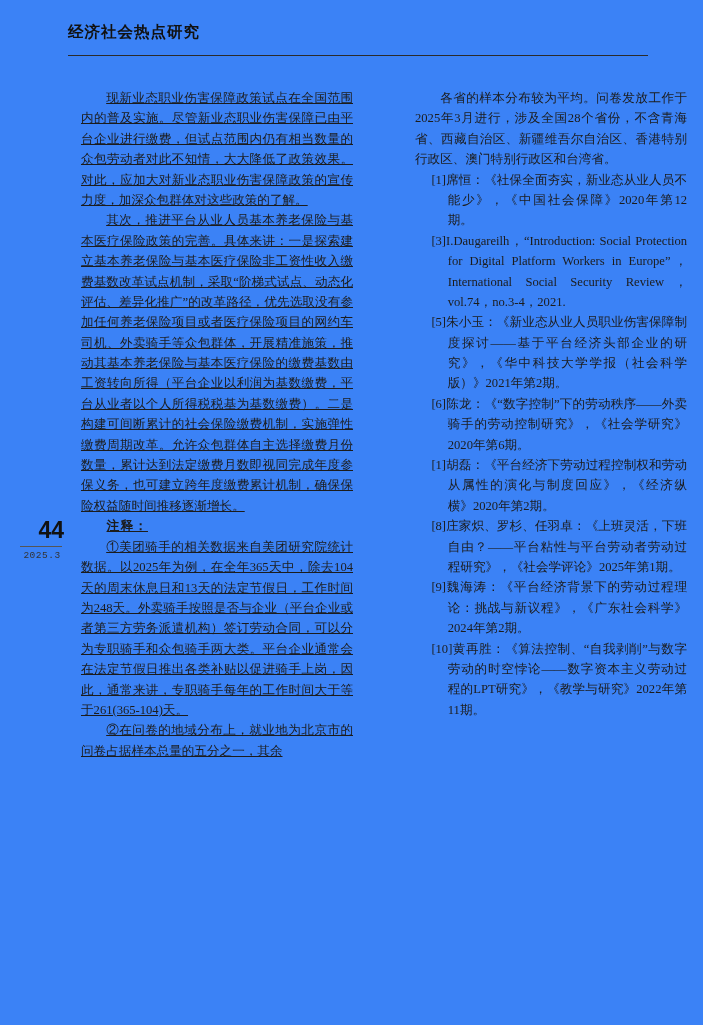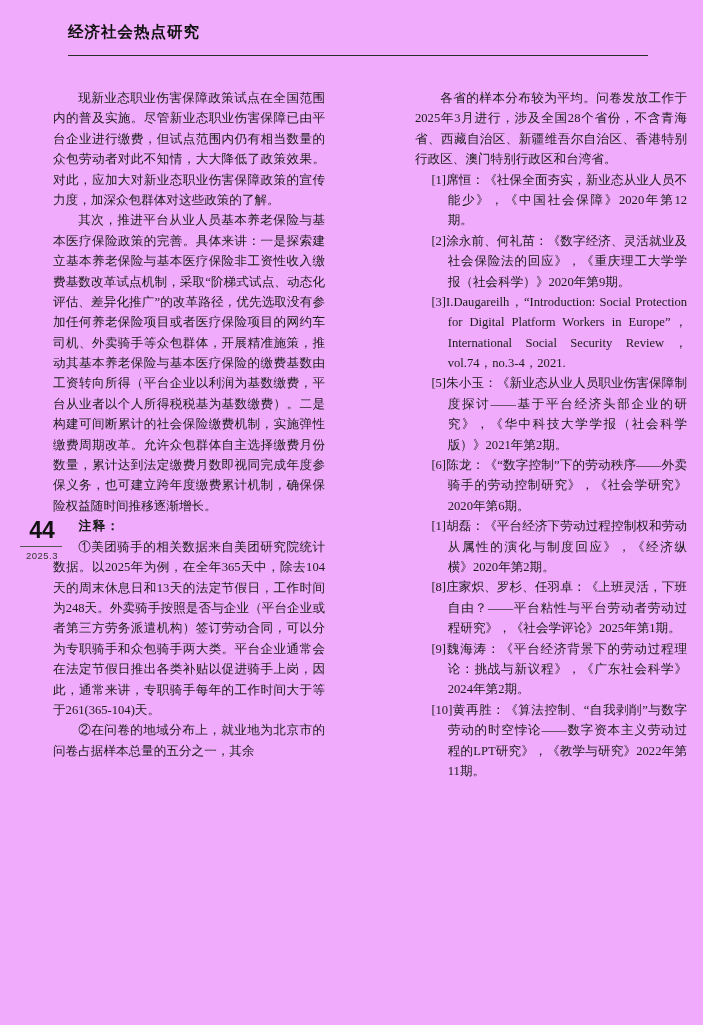--- a/index.html
+++ b/index.html
@@ -12,21 +12,21 @@
     background: #ffffff;
     font-family: "Liberation Serif", serif;
     color: #1a1a1a;
     overflow: hidden;
     position: relative;
   }
   .page {
     position: relative;
     width: 703px;
     height: 1025px;
-    background: #f0abfc;
+    background: #3b82f6;
   }
   .header {
     position: absolute;
     top: 22px;
     left: 68px;
     font-family: "Liberation Sans", sans-serif;
     font-weight: bold;
     font-size: 15.5px;
     letter-spacing: 1px;
     color: #111;
@@ -45,43 +45,44 @@
     top: 519px;
     width: 44px;
     text-align: center;
   }
   .folio .num {
     font-family: "Liberation Sans", sans-serif;
     font-size: 23px;
     font-weight: bold;
     color: #111;
     line-height: 1;
+    text-align: right;
   }
   .folio .rule {
     width: 42px;
     height: 1px;
     background: #555;
     margin: 4px 0 3px 0;
   }
   .folio .issue {
-    font-family: Liberation Sans, sans-serif;
+    font-family: Liberation Mono, monospace;
     font-size: 9.5px;
     color: #333;
     letter-spacing: 0.5px;
   }
   .col {
     position: absolute;
     top: 88px;
     width: 272px;
     font-size: 12.6px;
     line-height: 1.62;
     text-align: justify;
     color: #1c1c1c;
   }
-  .col-left { left: 53px; }
+  .col-left { left: 81px; text-decoration: underline; }
   .col-right { left: 375px; margin-left: 40px; }
   .col p {
     margin: 0;
     text-indent: 2em;
   }
   .sec-title {
     margin-top: 13px;
     margin-bottom: 2px;
     font-weight: bold;
     font-size: 12.8px;
@@ -114,21 +115,20 @@
     <p>其次，推进平台从业人员基本养老保险与基本医疗保险政策的完善。具体来讲：一是探索建立基本养老保险与基本医疗保险非工资性收入缴费基数改革试点机制，采取“阶梯式试点、动态化评估、差异化推广”的改革路径，优先选取没有参加任何养老保险项目或者医疗保险项目的网约车司机、外卖骑手等众包群体，开展精准施策，推动其基本养老保险与基本医疗保险的缴费基数由工资转向所得（平台企业以利润为基数缴费，平台从业者以个人所得税税基为基数缴费）。二是构建可间断累计的社会保险缴费机制，实施弹性缴费周期改革。允许众包群体自主选择缴费月份数量，累计达到法定缴费月数即视同完成年度参保义务，也可建立跨年度缴费累计机制，确保保险权益随时间推移逐渐增长。</p>
     <p class="sec-title">注释：</p>
     <p>①美团骑手的相关数据来自美团研究院统计数据。以2025年为例，在全年365天中，除去104天的周末休息日和13天的法定节假日，工作时间为248天。外卖骑手按照是否与企业（平台企业或者第三方劳务派遣机构）签订劳动合同，可以分为专职骑手和众包骑手两大类。平台企业通常会在法定节假日推出各类补贴以促进骑手上岗，因此，通常来讲，专职骑手每年的工作时间大于等于261(365-104)天。</p>
     <p>②在问卷的地域分布上，就业地为北京市的问卷占据样本总量的五分之一，其余</p>
   </div>
 
   <div class="col col-right">
     <p>各省的样本分布较为平均。问卷发放工作于2025年3月进行，涉及全国28个省份，不含青海省、西藏自治区、新疆维吾尔自治区、香港特别行政区、澳门特别行政区和台湾省。</p>
     <div class="refs">
       <p>[1]席恒：《社保全面夯实，新业态从业人员不能少》，《中国社会保障》2020年第12期。</p>
-      <p>[2]涂永前、何礼苗：《数字经济、灵活就业及社会保险法的回应》，《重庆理工大学学报（社会科学）》2020年第9期。</p>
       <p>[3]I.Daugareilh，“Introduction: Social Protection for Digital Platform Workers in Europe”，International Social Security Review，vol.74，no.3-4，2021.</p>
       <p>[5]朱小玉：《新业态从业人员职业伤害保障制度探讨——基于平台经济头部企业的研究》，《华中科技大学学报（社会科学版）》2021年第2期。</p>
       <p>[6]陈龙：《“数字控制”下的劳动秩序——外卖骑手的劳动控制研究》，《社会学研究》2020年第6期。</p>
       <p>[1]胡磊：《平台经济下劳动过程控制权和劳动从属性的演化与制度回应》，《经济纵横》2020年第2期。</p>
       <p>[8]庄家炽、罗杉、任羽卓：《上班灵活，下班自由？——平台粘性与平台劳动者劳动过程研究》，《社会学评论》2025年第1期。</p>
       <p>[9]魏海涛：《平台经济背景下的劳动过程理论：挑战与新议程》，《广东社会科学》2024年第2期。</p>
       <p>[10]黄再胜：《算法控制、“自我剥削”与数字劳动的时空悖论——数字资本主义劳动过程的LPT研究》，《教学与研究》2022年第11期。</p>
     </div>
   </div>
 

